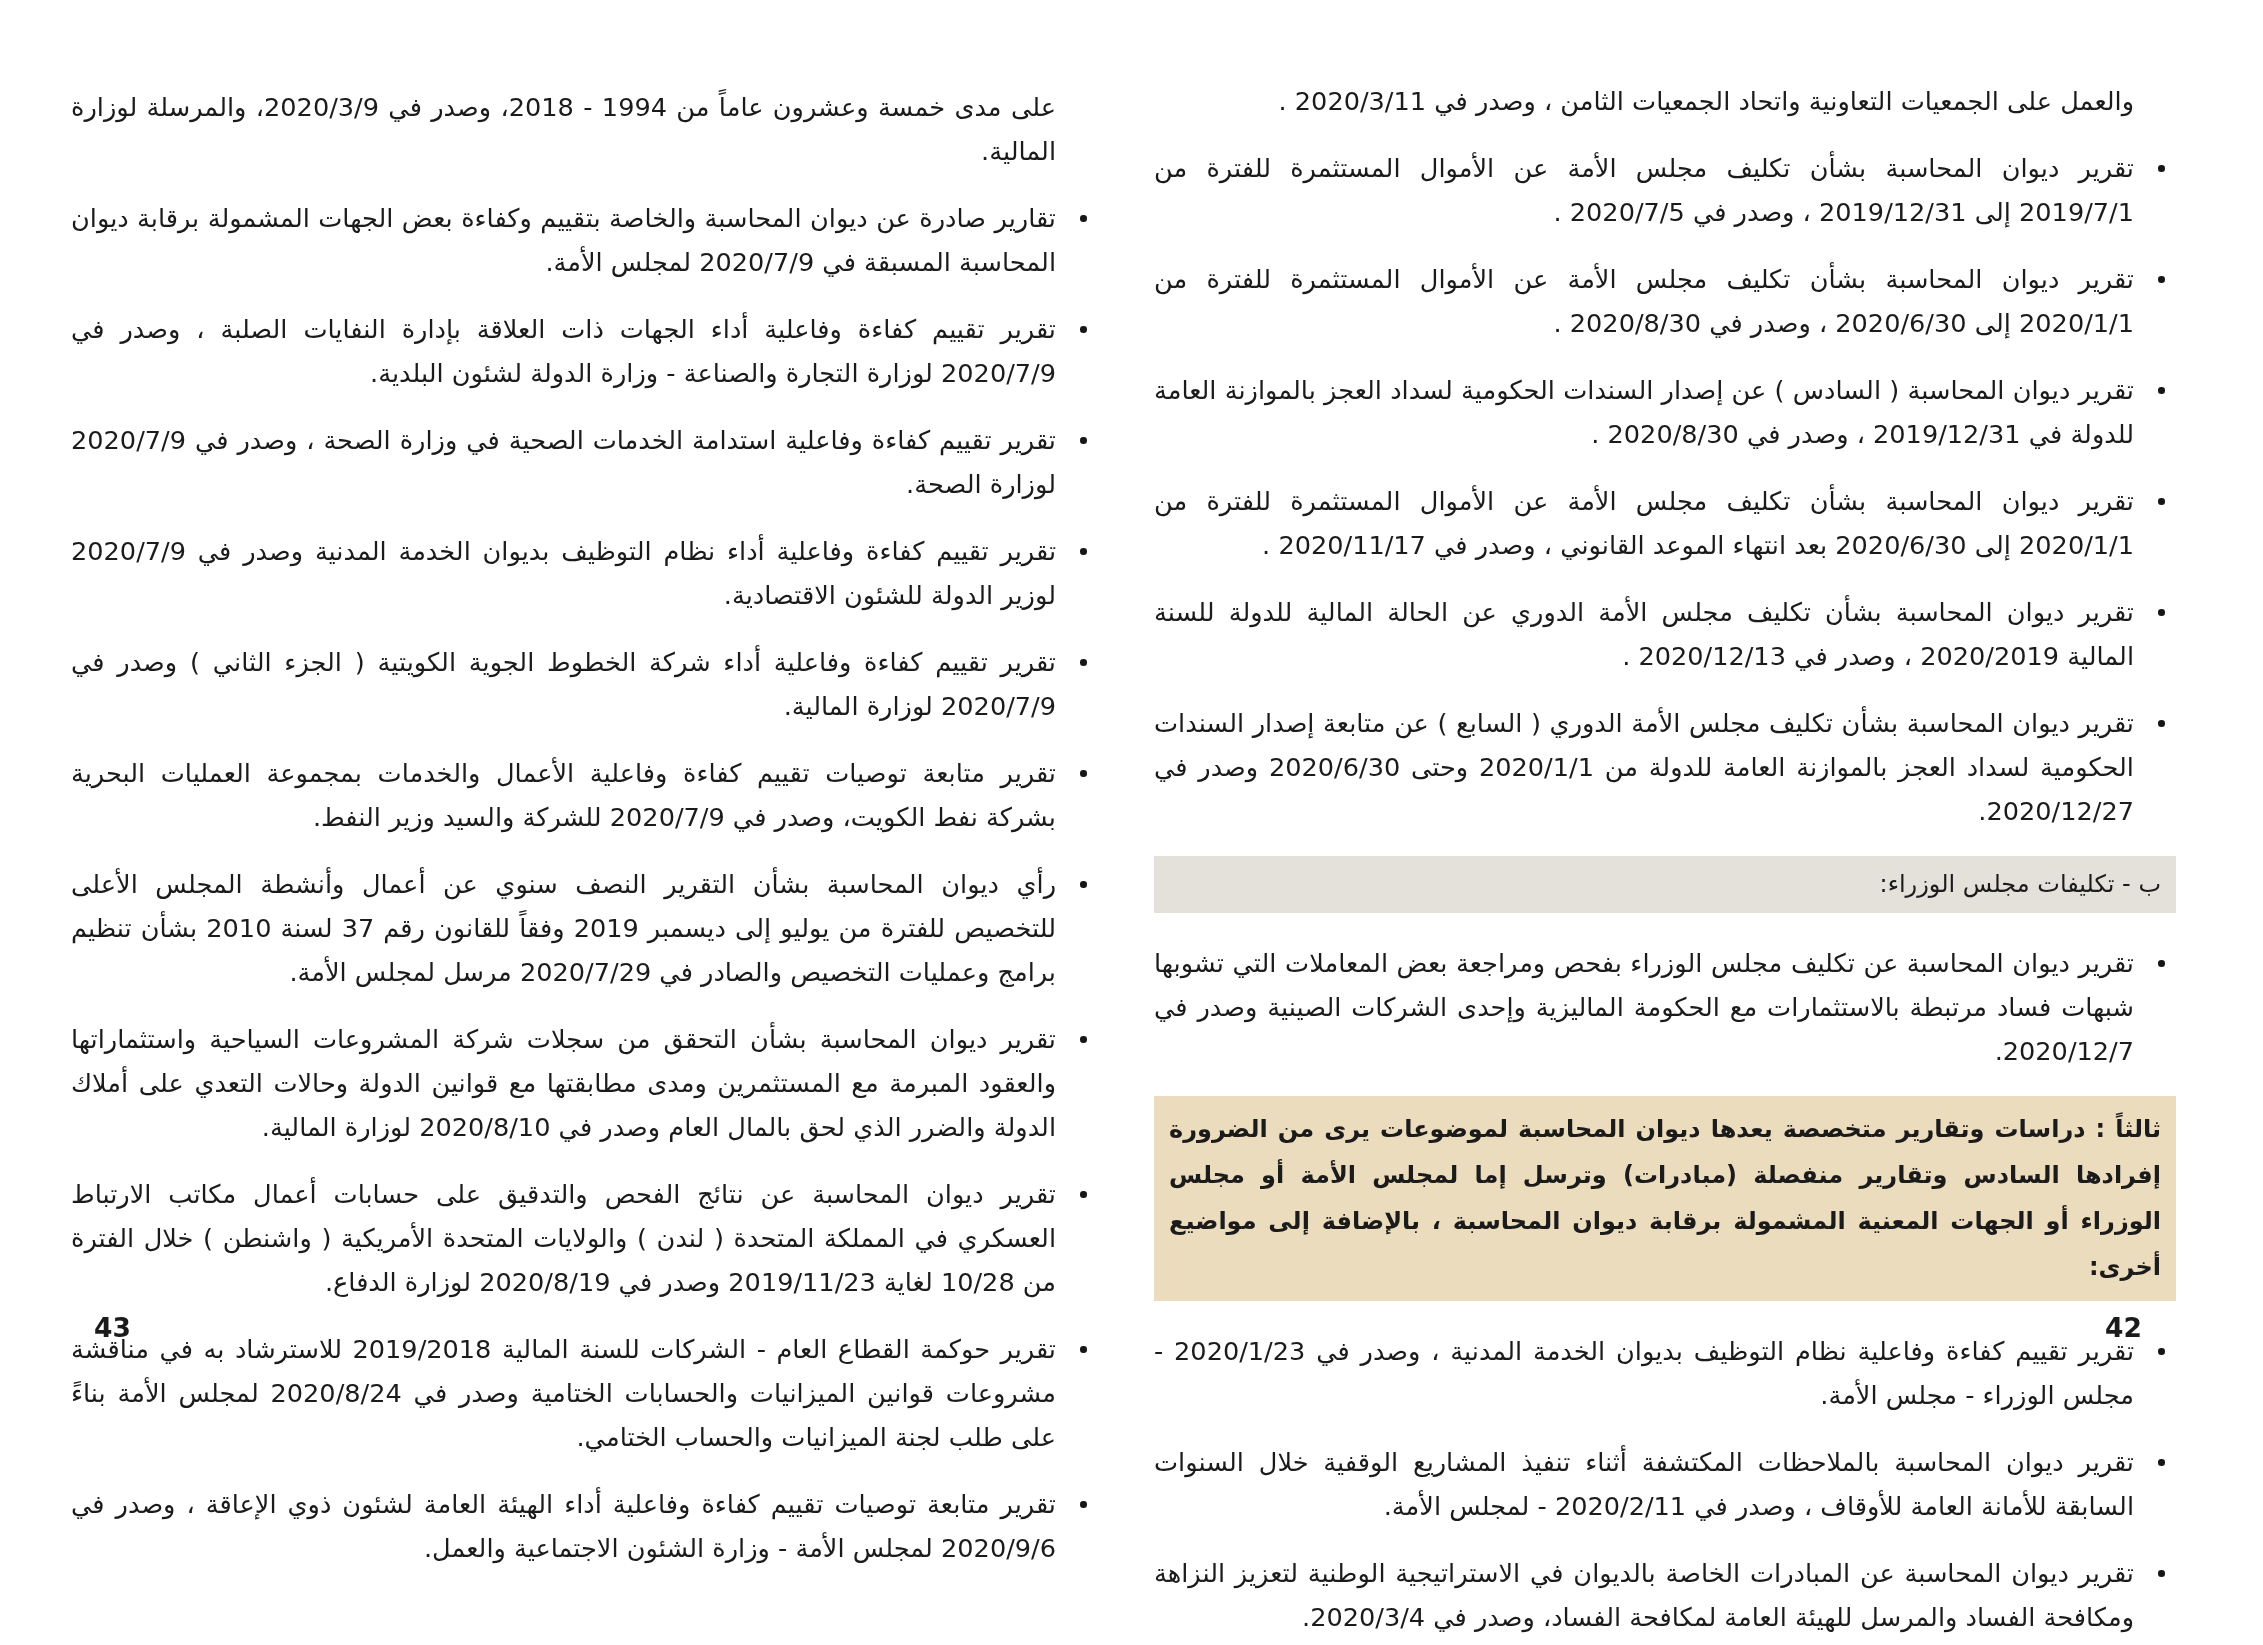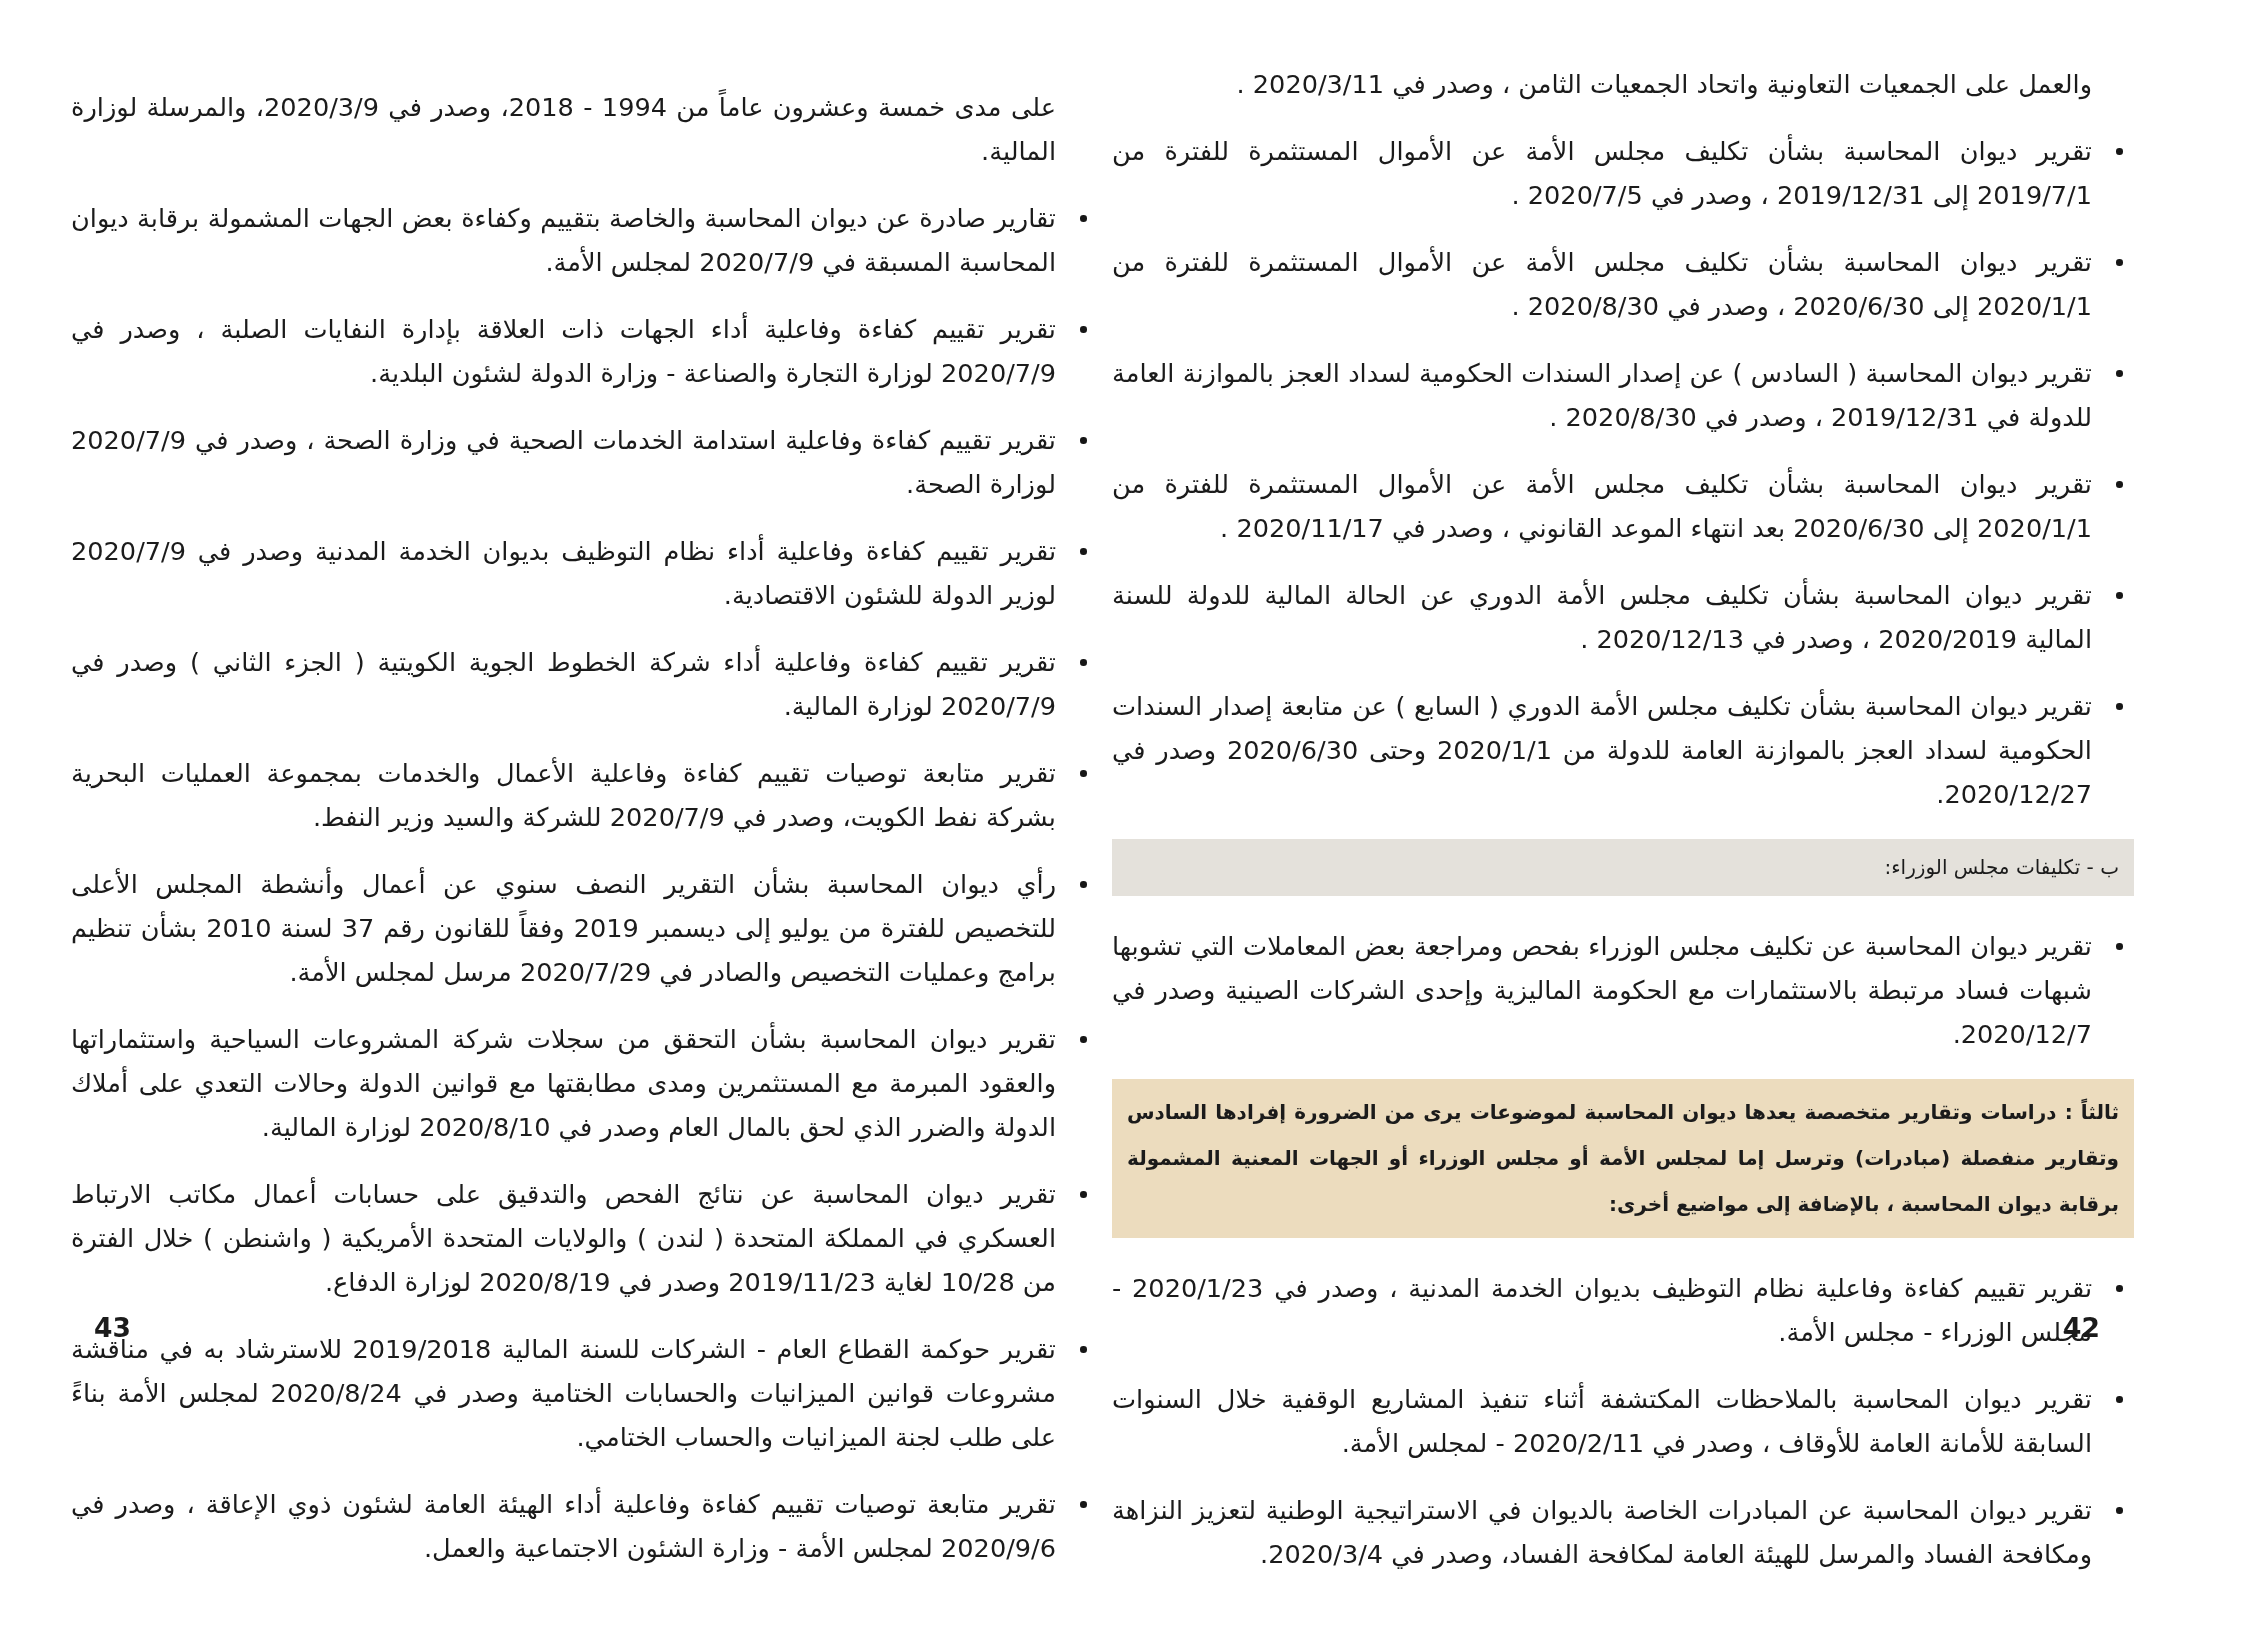--- a/index.html
+++ b/index.html
@@ -22,23 +22,23 @@
     height: 1400px;
     direction: rtl;
     box-sizing: border-box;
   }
   .page-left {
     left: 71px;
     width: 1027px;
     padding-top: 85px;
   }
   .page-right {
-    left: 1112px;
+    left: 1154px;
     width: 1022px;
-    padding-top: 62px;
+    padding-top: 79px;
   }
   .par, .item {
     font-size: 25.6px;
     line-height: 44px;
     text-align: justify;
     margin: 0 0 23px 0;
   }
   .par {
     padding-right: 42px;
   }
@@ -55,21 +55,21 @@
     content: "";
     position: absolute;
     right: 11.4px;
     top: 19px;
     width: 6.6px;
     height: 6.6px;
     border-radius: 50%;
     background: #161616;
   }
   .section-header {
-    font-size: 20px;
+    font-size: 24px;
     line-height: 44px;
     text-align: right;
     padding: 5.7px 15px 7.6px 15px;
     margin: 5.7px 0 28px 0;
   }
   .section-header.gray {
     background: #e4e1db;
   }
   .section-header.tan {
     background: #ecdcbe;

